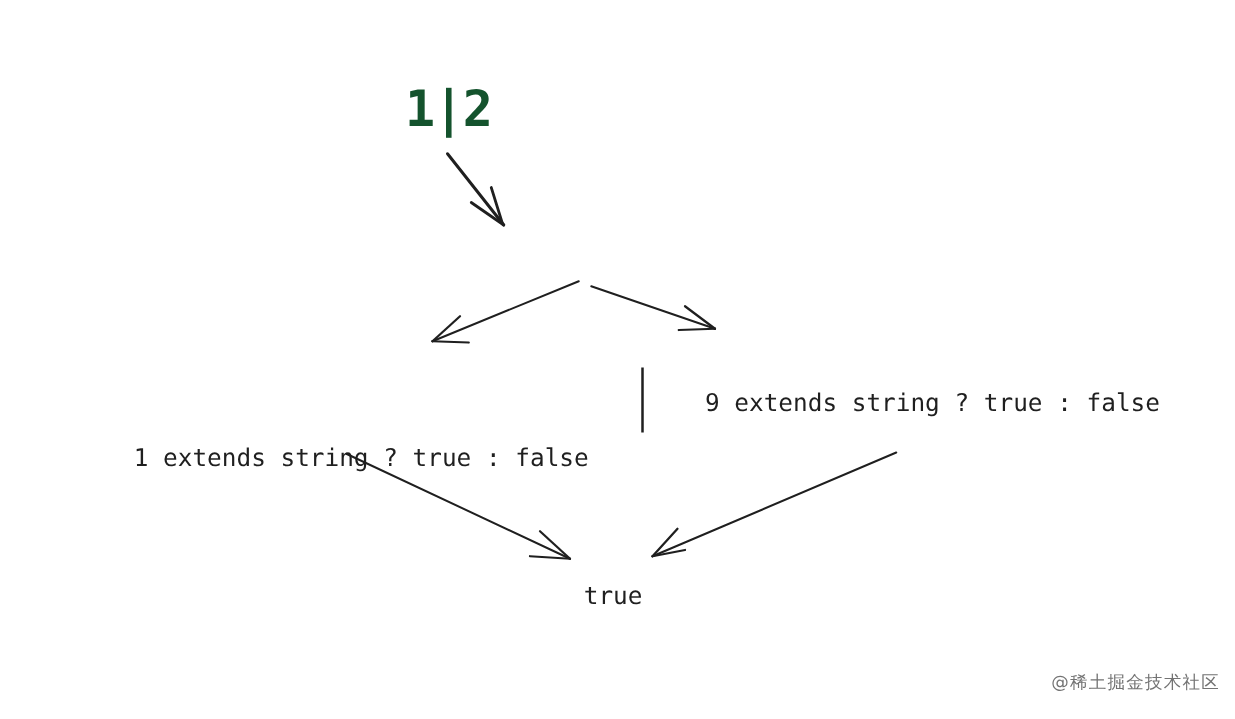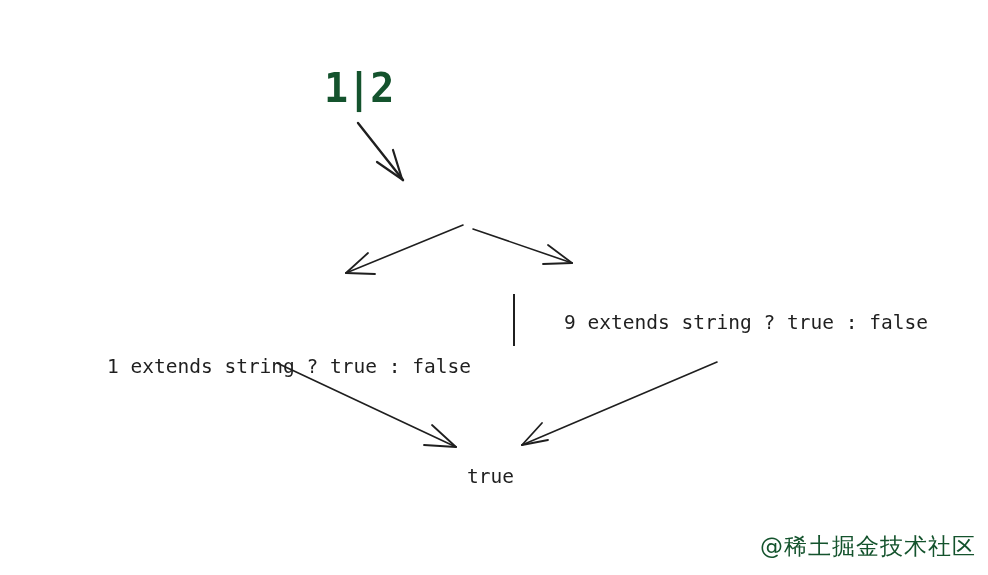--- a/index.html
+++ b/index.html
@@ -52,24 +52,24 @@
     fill: none;
     stroke: #1f1f1f;
     stroke-linecap: round;
     stroke-linejoin: round;
   }
   .watermark {
     position: absolute;
     right: 12px;
     top: 533px;
     font-family: "DejaVu Sans", "Liberation Sans", sans-serif;
-    font-size: 23px;
+    font-size: 14px;
     line-height: 26px;
     letter-spacing: 1px;
-    color: #14532d;
+    color: #737373;
   }
 </style>
 </head>
 <body>
 
 <div class="canvas">
 
   <svg class="arrows-layer" viewBox="0 0 988 575">
     <g>
       <path d="M358,123 L403,180" stroke-width="2.4"></path>

